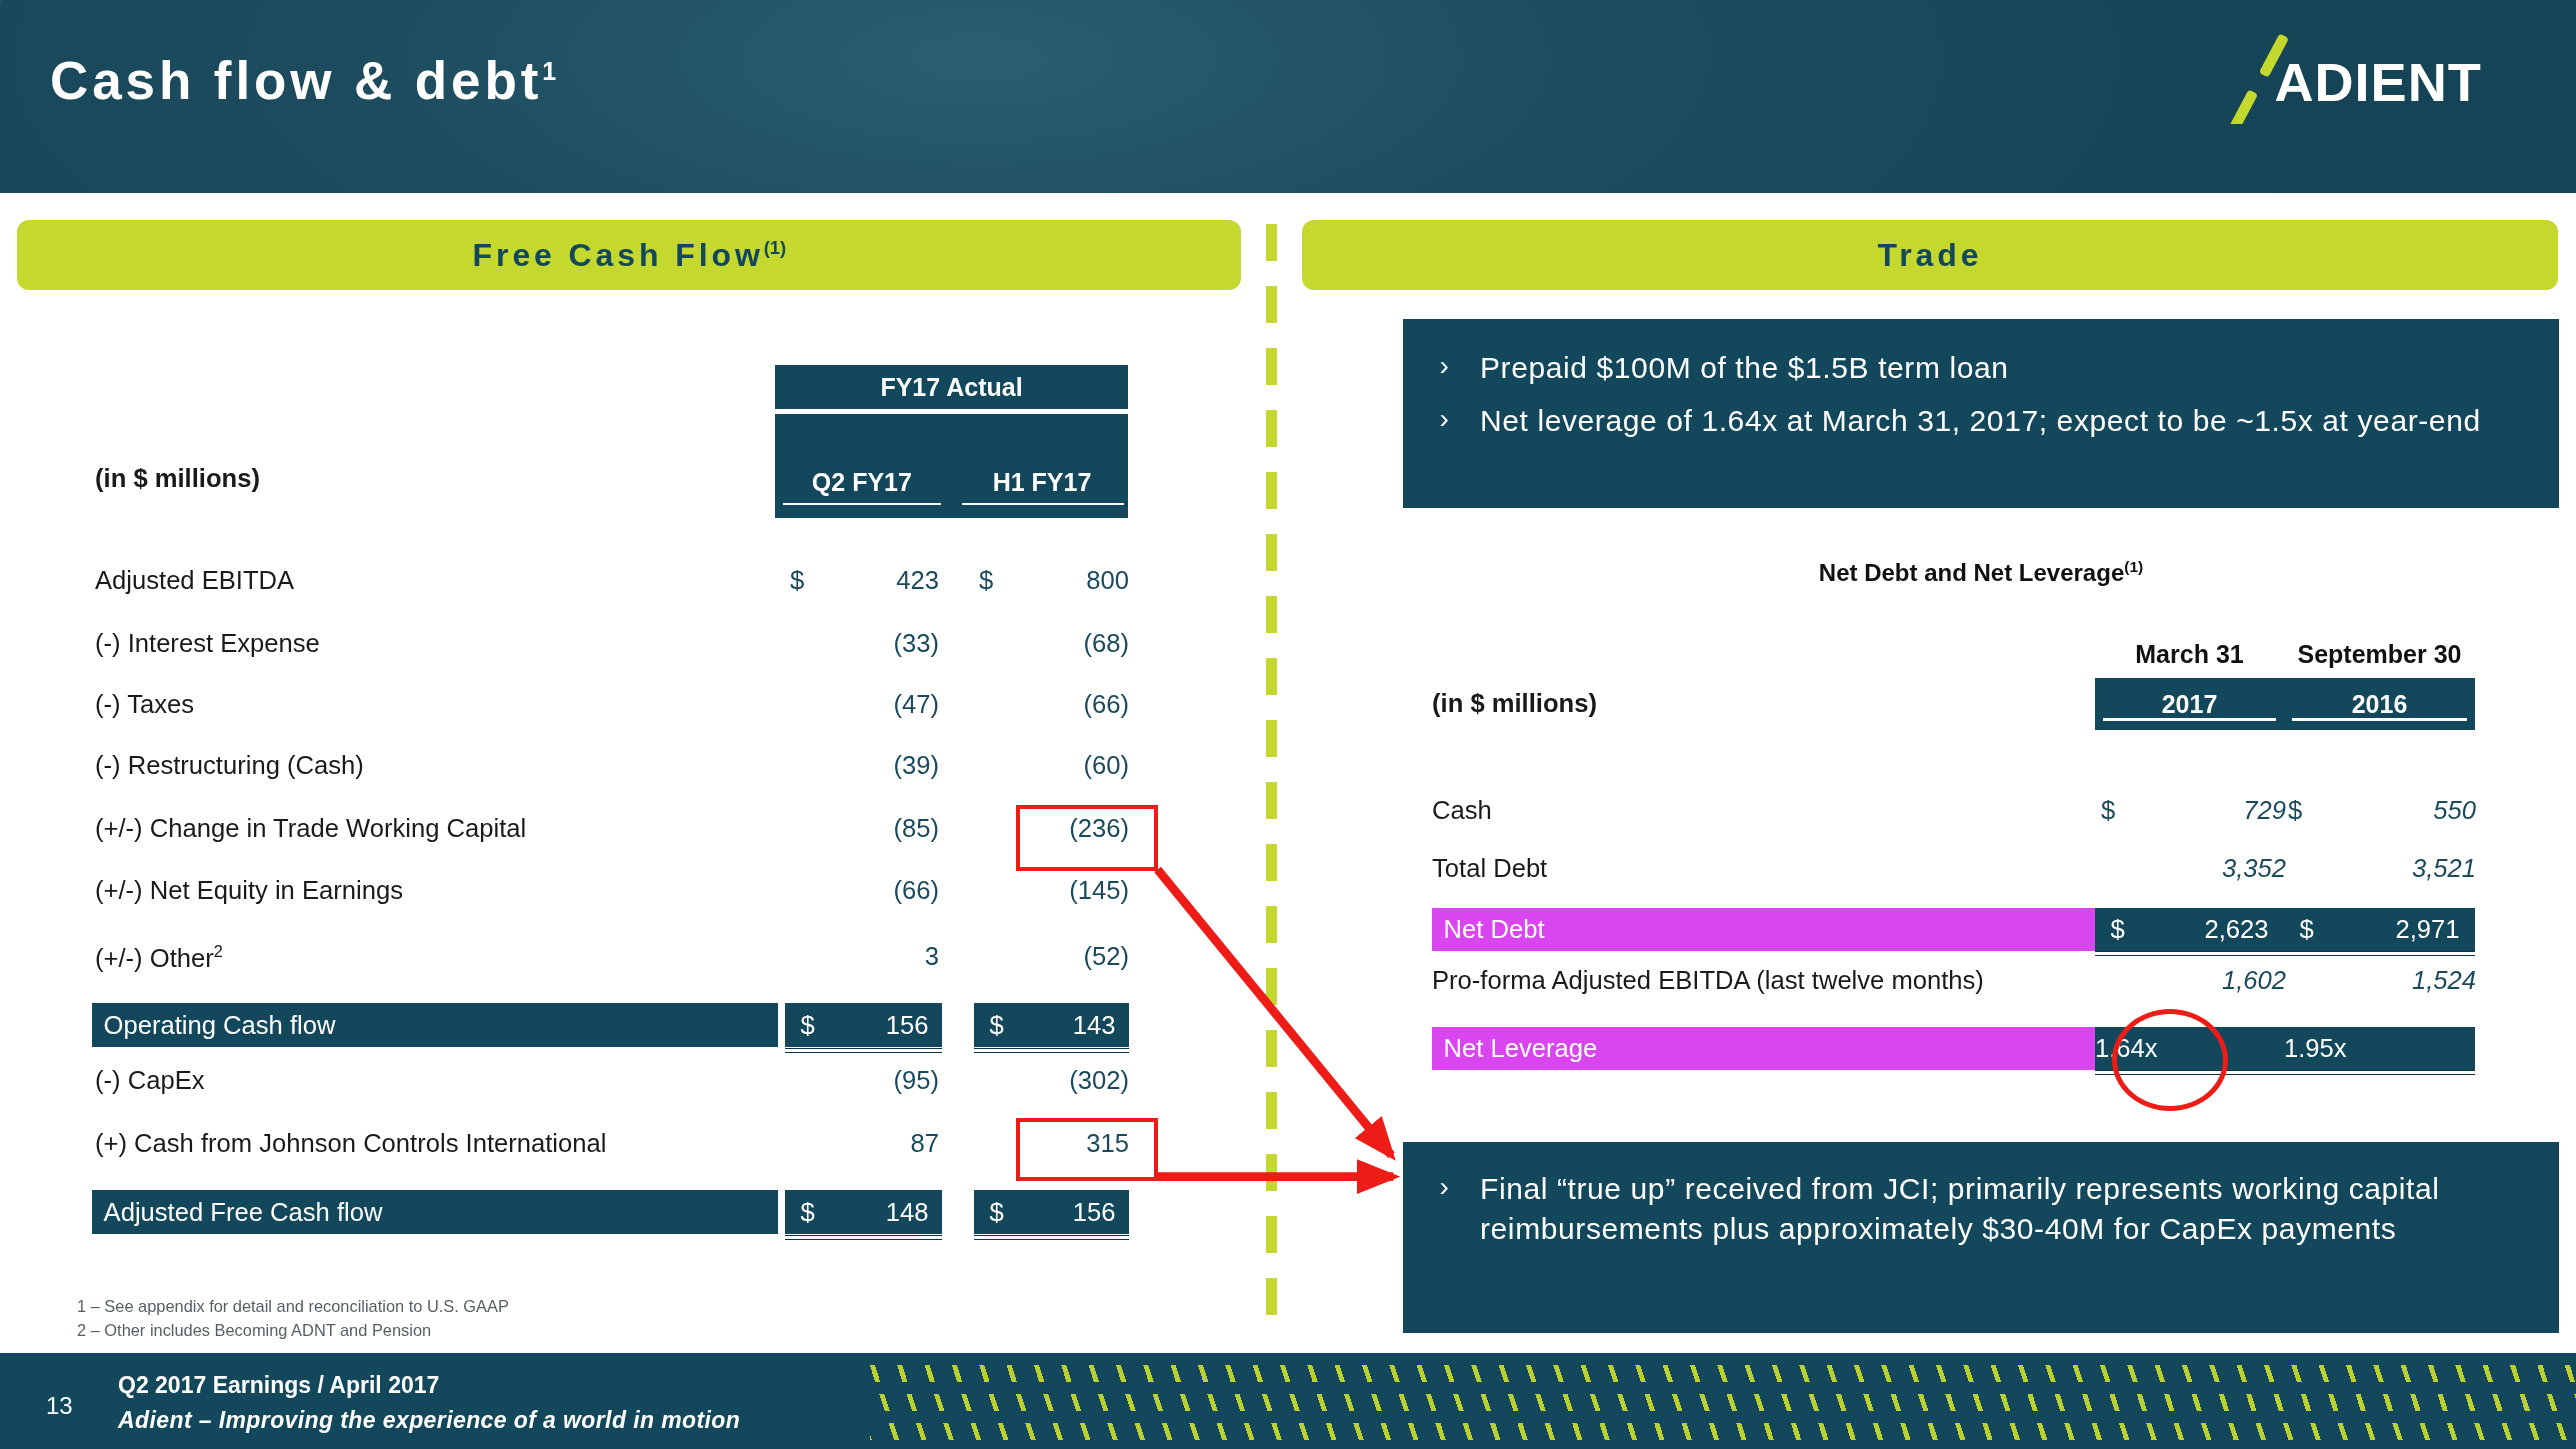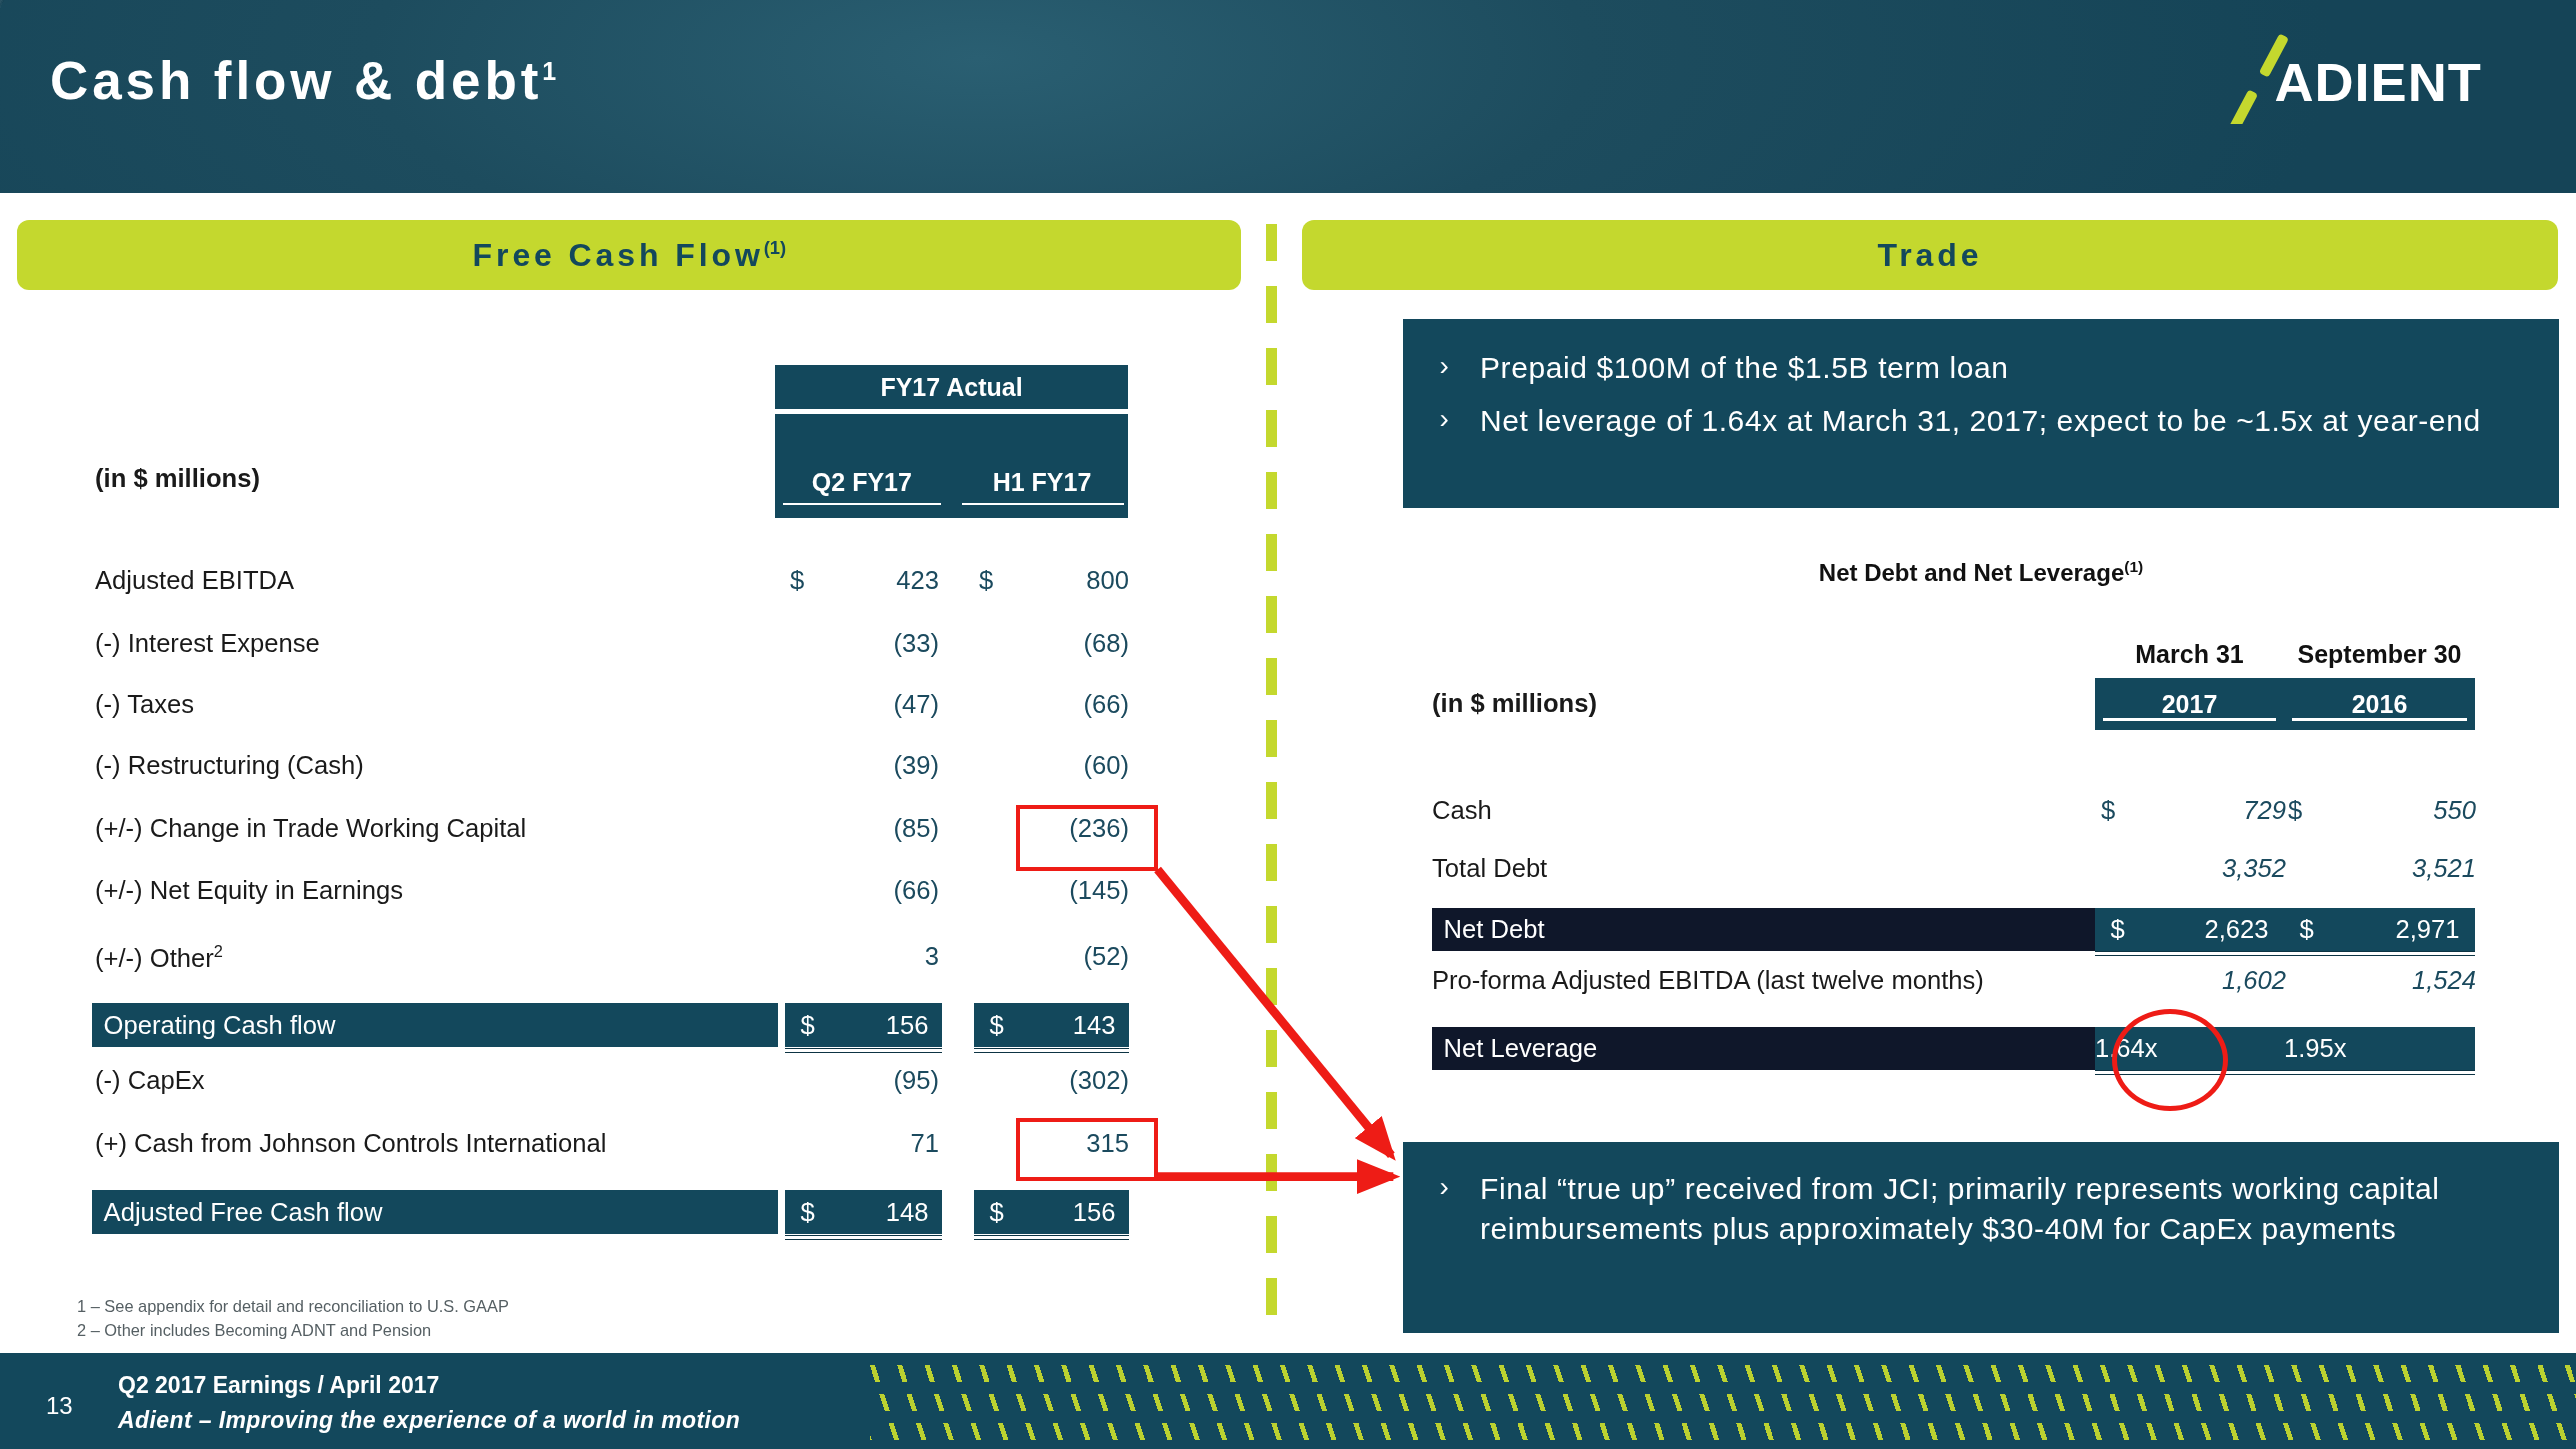--- a/index.html
+++ b/index.html
@@ -161,21 +161,21 @@
   .drow .dc { position: absolute; font-size: 25.6px; color: #1b4a5e; }
   .drow .vc { position: absolute; font-size: 25.6px; color: #1b4a5e; text-align: right; font-style: italic; }
   .drow .dc.c1 { left: 2101px; }
   .drow .vc.c1 { left: 2102px; width: 184px; }
   .drow .dc.c2 { left: 2288px; }
   .drow .vc.c2 { left: 2290px; width: 186px; }
 
   .dhrow { position: absolute; left: 0; width: 2576px; height: 48px; }
   .dhrow .hl {
     position: absolute; left: 1432px; top: 0; width: 665px; height: 43px;
-    background: #0f172a; color: #fff; font-size: 25.6px;
+    background: #d946ef; color: #fff; font-size: 25.6px;
     display: flex; align-items: center; padding-left: 11.6px;
   }
   .dhrow .hb {
     position: absolute; top: 0; height: 43px; background: #13485c; color: #fff; font-size: 25.6px;
   }
   .dhrow .hb .d { position: absolute; left: 15.5px; top: 6.8px; }
   .dhrow .hb .v { position: absolute; right: 15.5px; top: 6.8px; }
   .dhrow .hb .cen { position: absolute; left: 0; right: 0; top: 6.8px; text-align: left; }
   .dhrow .hb.c1 { left: 2095px; width: 189px; }
   .dhrow .hb.c2 { left: 2284px; width: 191px; }
@@ -310,21 +310,21 @@
     </div>
 
     <div class="frow" style="top:1066px">
       <div class="rl">(-) CapEx</div>
       <div class="vc q">(95)</div>
       <div class="vc h">(302)</div>
     </div>
 
     <div class="frow" style="top:1129px">
       <div class="rl">(+) Cash from Johnson Controls International</div>
-      <div class="vc q">71</div>
+      <div class="vc q">87</div>
       <div class="vc h">315</div>
     </div>
 
     <div class="hrow" style="top:1190px">
       <div class="hl">Adjusted Free Cash flow</div>
       <div class="hb q">
         <span class="d">$</span>
         <span class="v">148</span>
       </div>
       <div class="hb h">

